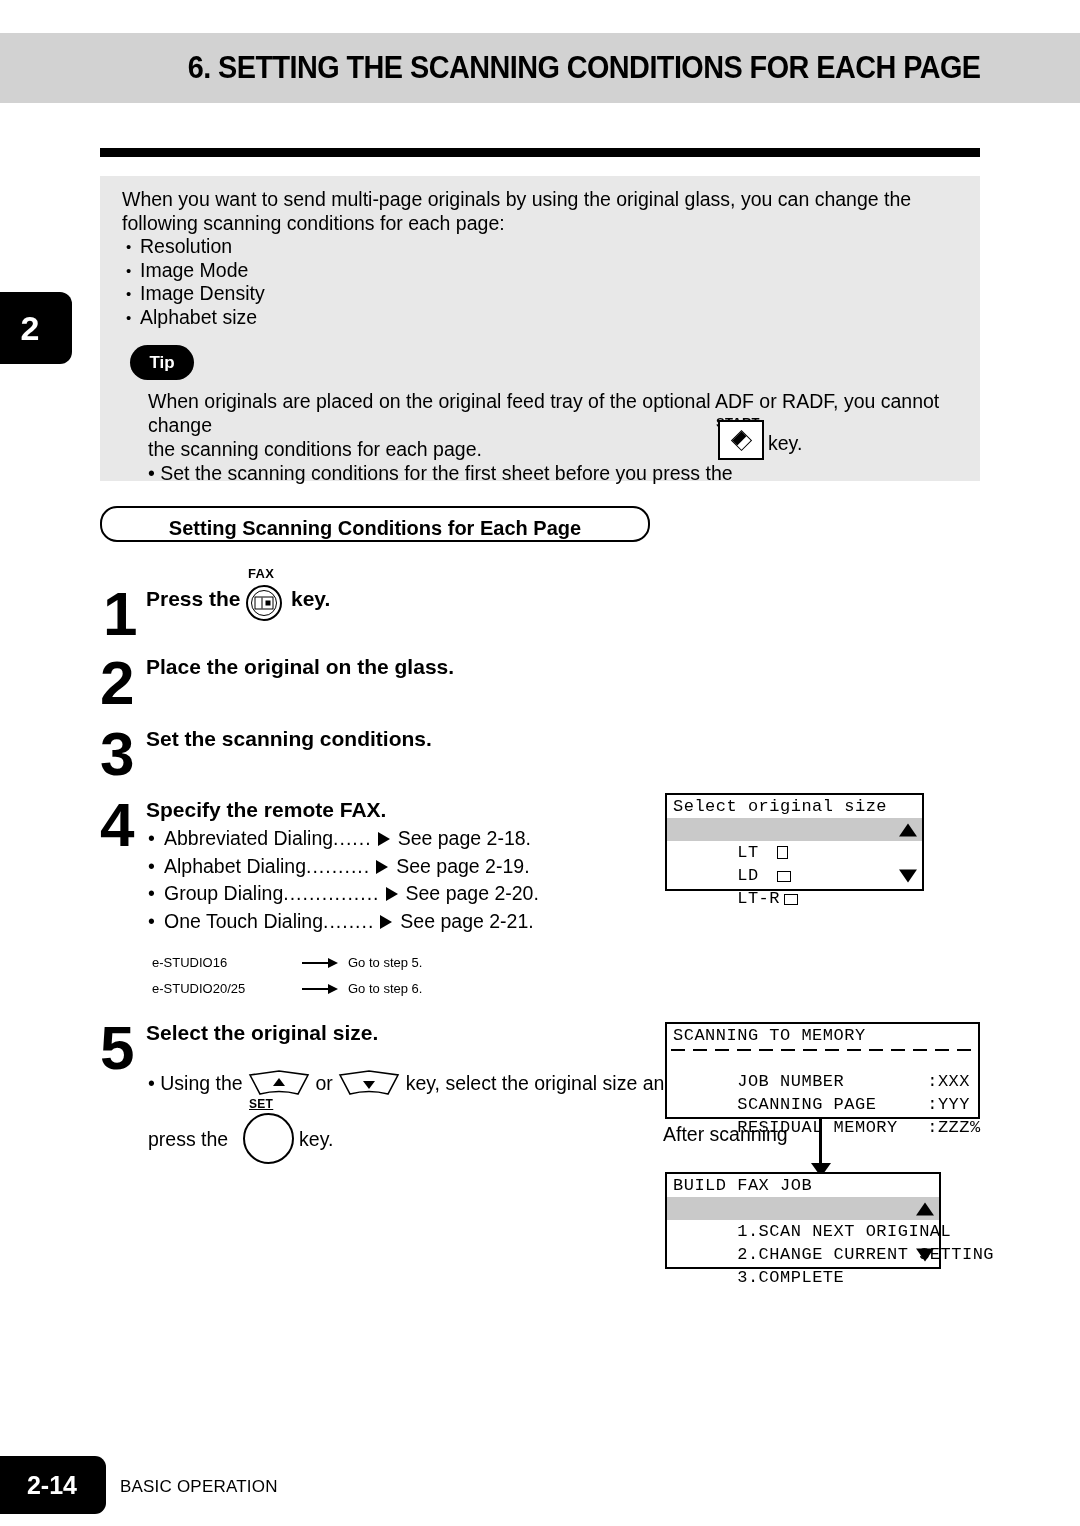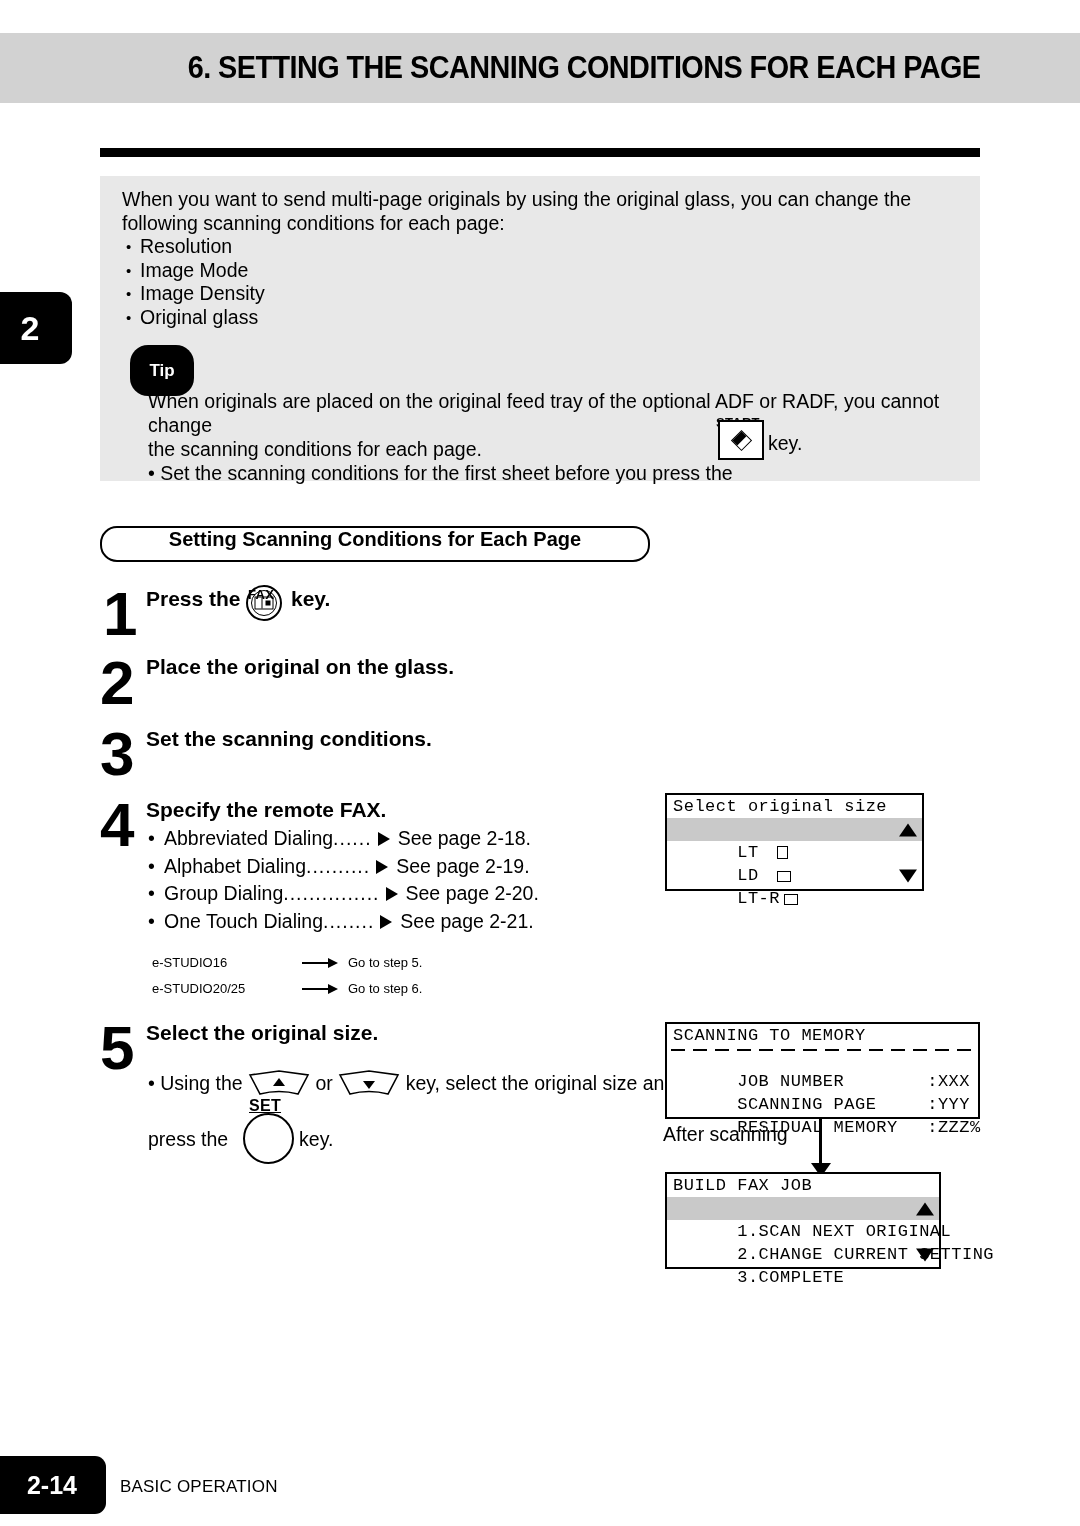--- a/index.html
+++ b/index.html
@@ -49,21 +49,21 @@
   .intro-bullets li{
     margin:0;padding-left:18px;position:relative;line-height:23.5px;
     font-size:19.5px;
   }
   .intro-bullets li:before{
     content:"\2022";position:absolute;left:4px;top:0;font-size:15px;
   }
 
   
   .tip-badge{
-    position:absolute;left:130px;top:345px;width:64px;height:51px;
+    position:absolute;left:130px;top:345px;width:64px;height:35px;
     background:#000;border-radius:18px;
     color:#fff;font-size:17px;font-weight:bold;
     display:flex;align-items:center;justify-content:center;
   }
   .tip-body{
     position:absolute;left:148px;top:389px;width:826px;
     font-size:19.5px;line-height:24px;color:#000;
   }
   .tip-body p{margin:0;}
   .tip-line3{position:relative;}
@@ -80,23 +80,23 @@
     content:"";position:absolute;left:0;top:0;width:50%;height:100%;background:#000;
   }
   .start-label{
     position:absolute;left:716px;top:415px;font-size:13px;font-weight:bold;
     letter-spacing:0.3px;
   }
   .key-word{position:absolute;left:768px;top:432px;font-size:19.5px;}
 
   
   .section-pill{
-    position:absolute;left:100px;top:526px;width:546px;height:32px;
+    position:absolute;left:100px;top:506px;width:546px;height:32px;
     border:2.5px solid #000;border-radius:17px;background:#fff;
-    display:flex;align-items:flex-start;justify-content:center;
+    display:flex;align-items:flex-end;justify-content:center;
     font-size:20px;font-weight:bold;color:#000;
   }
 
   
   .step-num{
     position:absolute;font-size:62px;font-weight:bold;color:#000;
     line-height:62px;font-family:"Liberation Sans", sans-serif;
   }
   .step-title{
     position:absolute;font-size:21px;font-weight:bold;color:#000;white-space:nowrap;
@@ -117,21 +117,21 @@
     width:19px;height:13px;border:1.6px solid #000;box-sizing:border-box;
     display:flex;
   }
   .fax-key .glyph:before{
     content:"";width:7px;height:100%;border-right:1.6px solid #000;box-sizing:border-box;
   }
   .fax-key .glyph:after{
     content:"";width:5px;height:5px;background:#000;margin:auto;
   }
   .fax-label{
-    position:absolute;left:248px;top:587px;font-size:13px;font-weight:bold;letter-spacing:0.3px;text-align:right;
+    position:absolute;left:248px;top:566px;font-size:13px;font-weight:bold;letter-spacing:0.3px;text-align:right;
   }
 
   
   .dial-list{
     position:absolute;left:148px;top:825px;width:420px;
     font-size:19.5px;line-height:27.5px;color:#000;
   }
   .dial-row{position:relative;display:flex;align-items:baseline;white-space:nowrap;}
   .dial-row .bul{width:16px;}
   .dial-row .nm{display:inline-block;}
@@ -166,21 +166,21 @@
   }
   .arrow-key{
     display:inline-block;width:62px;height:28px;position:relative;vertical-align:-8px;
   }
   .arrow-key svg{position:absolute;left:0;top:0;}
   .set-circle{
     position:absolute;left:243px;top:1113px;width:47px;height:47px;
     border:2px solid #000;border-radius:50%;background:#fff;
   }
   .set-label{
-    position:absolute;left:249px;top:1097px;font-size:16px;font-weight:bold;letter-spacing:0.3px;
+    position:absolute;left:249px;top:1097px;font-size:12px;font-weight:bold;letter-spacing:0.3px;
     text-decoration:underline;
   }
 
   
   .lcd{
     position:absolute;background:#fff;border:2px solid #000;
     font-family:"Liberation Mono", monospace;font-size:17px;color:#000;
     box-sizing:border-box;
   }
   .lcd .row{
@@ -247,21 +247,21 @@
   </div>
 
   <div class="gray-panel"></div>
 
   <div class="intro-text">
     <p>When you want to send multi-page originals by using the original glass, you can change the following scanning conditions for each page:</p>
     <ul class="intro-bullets">
       <li>Resolution</li>
       <li>Image Mode</li>
       <li>Image Density</li>
-      <li>Original glass</li>
+      <li>Alphabet size</li>
     </ul>
   </div>
 
   <div class="tip-badge">
     <span>Tip</span>
   </div>
 
   <div class="tip-body">
     <p>When originals are placed on the original feed tray of the optional ADF or RADF, you cannot change</p>
     <p>the scanning conditions for each page.</p>

